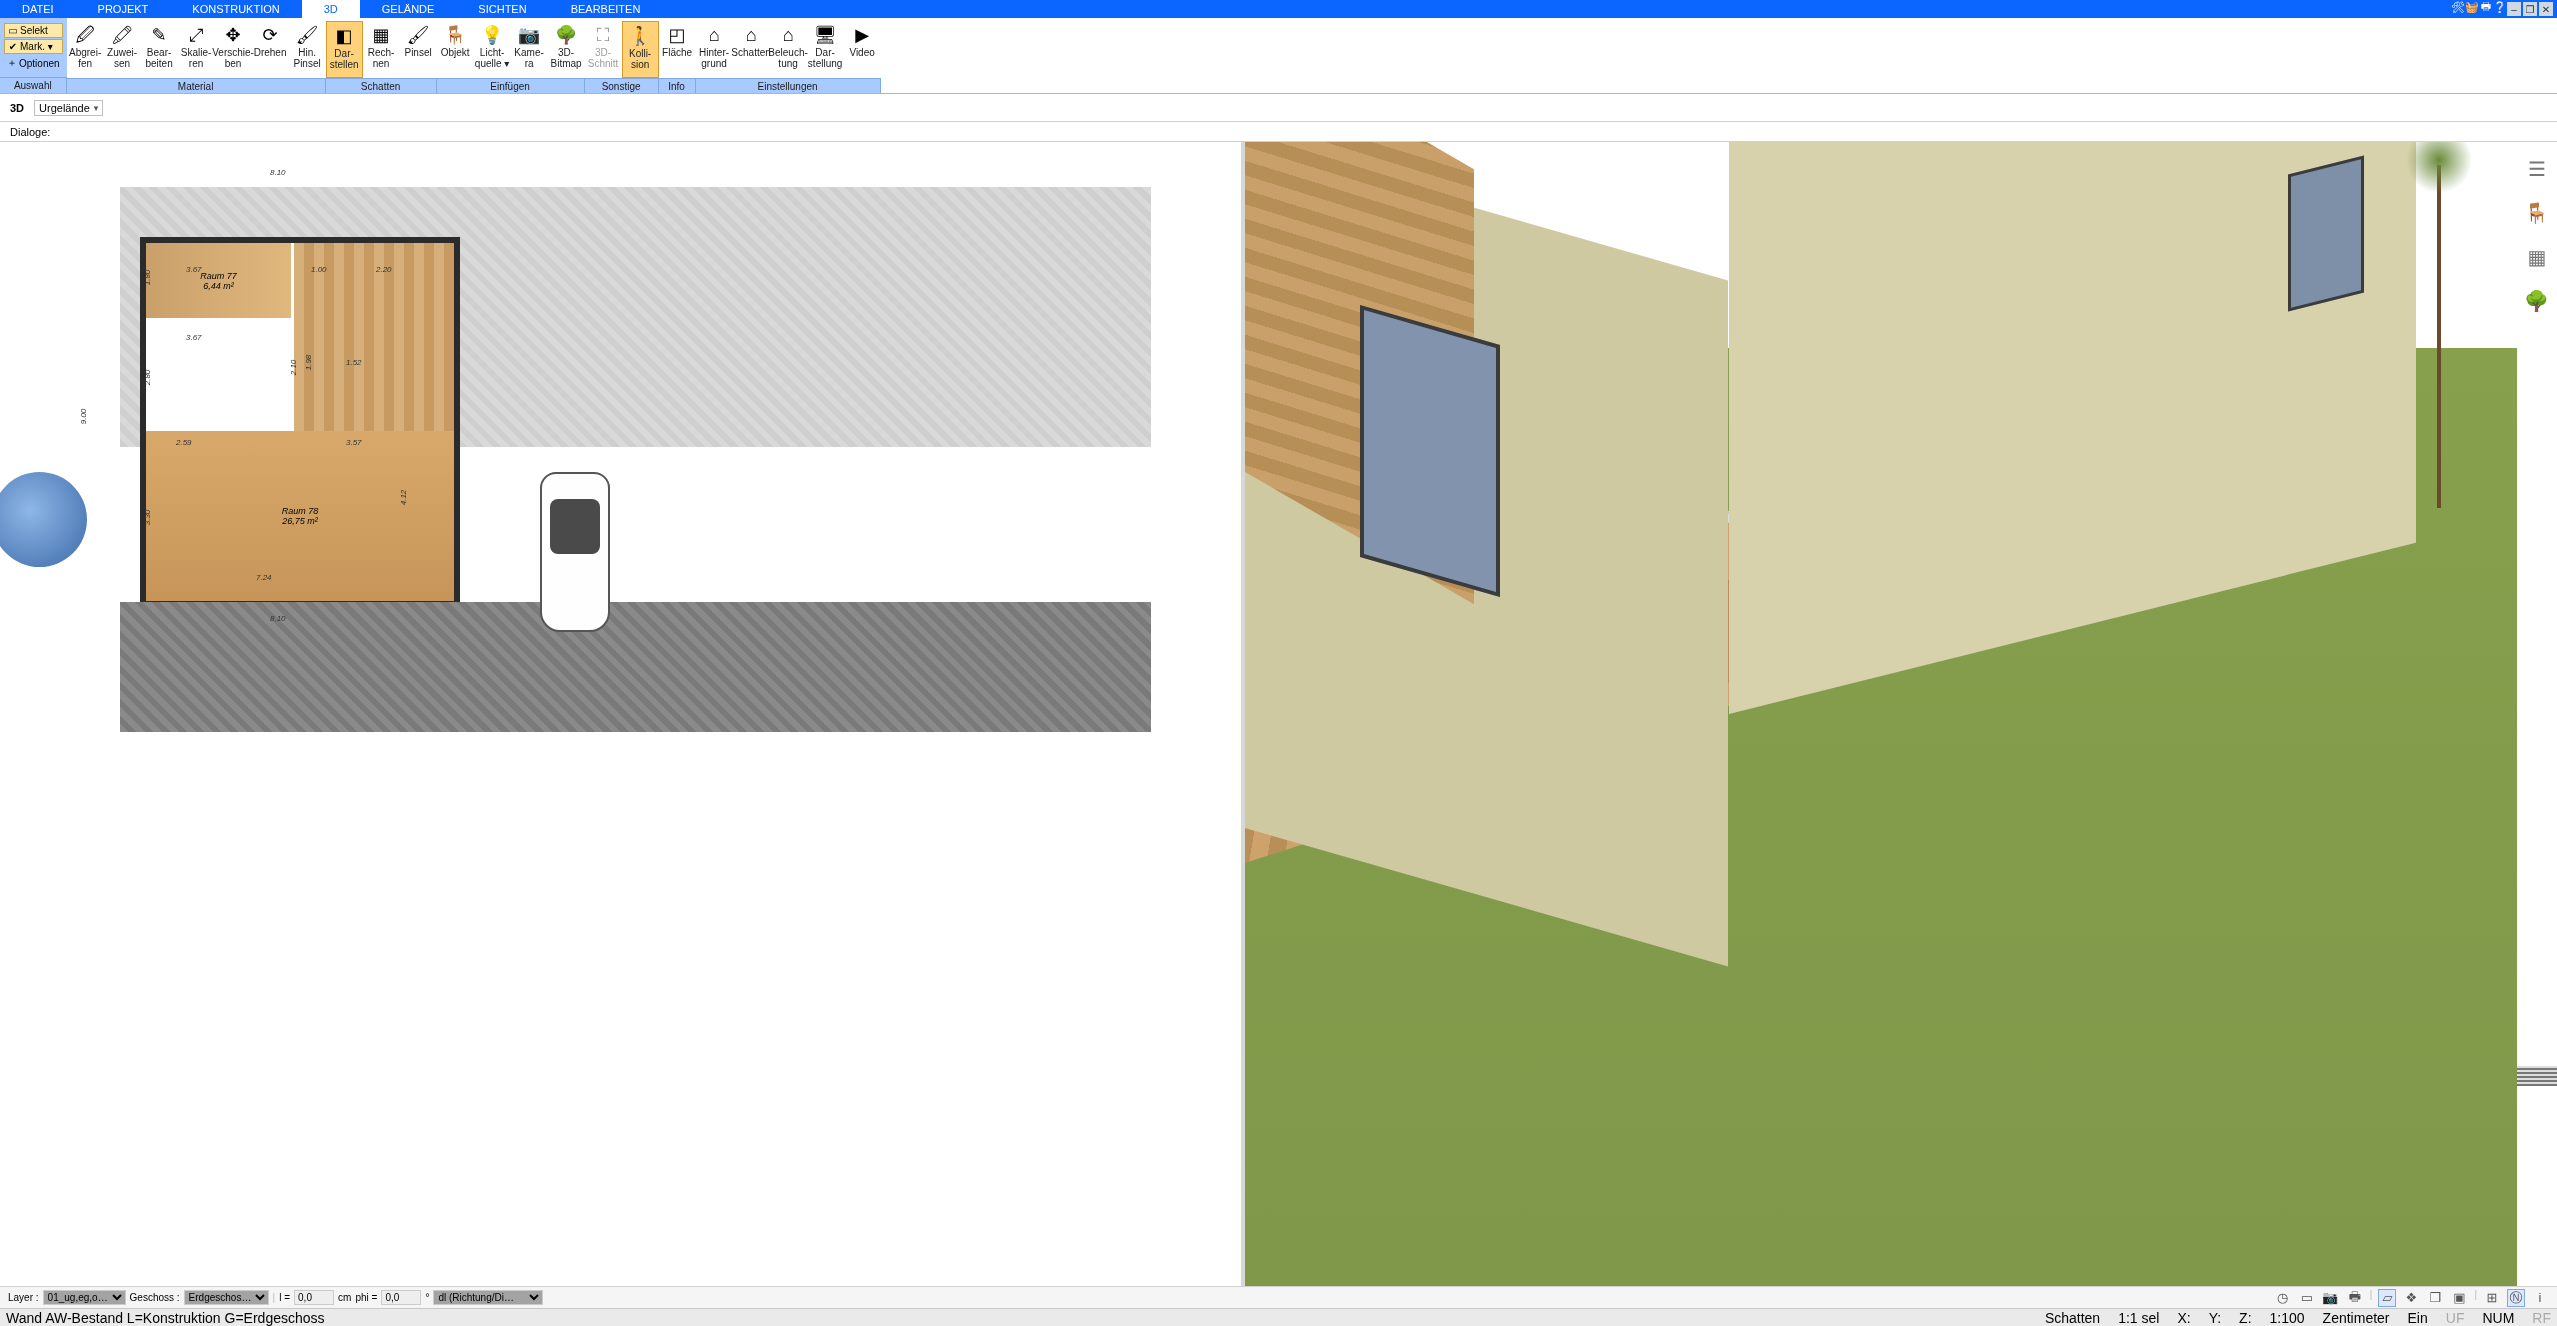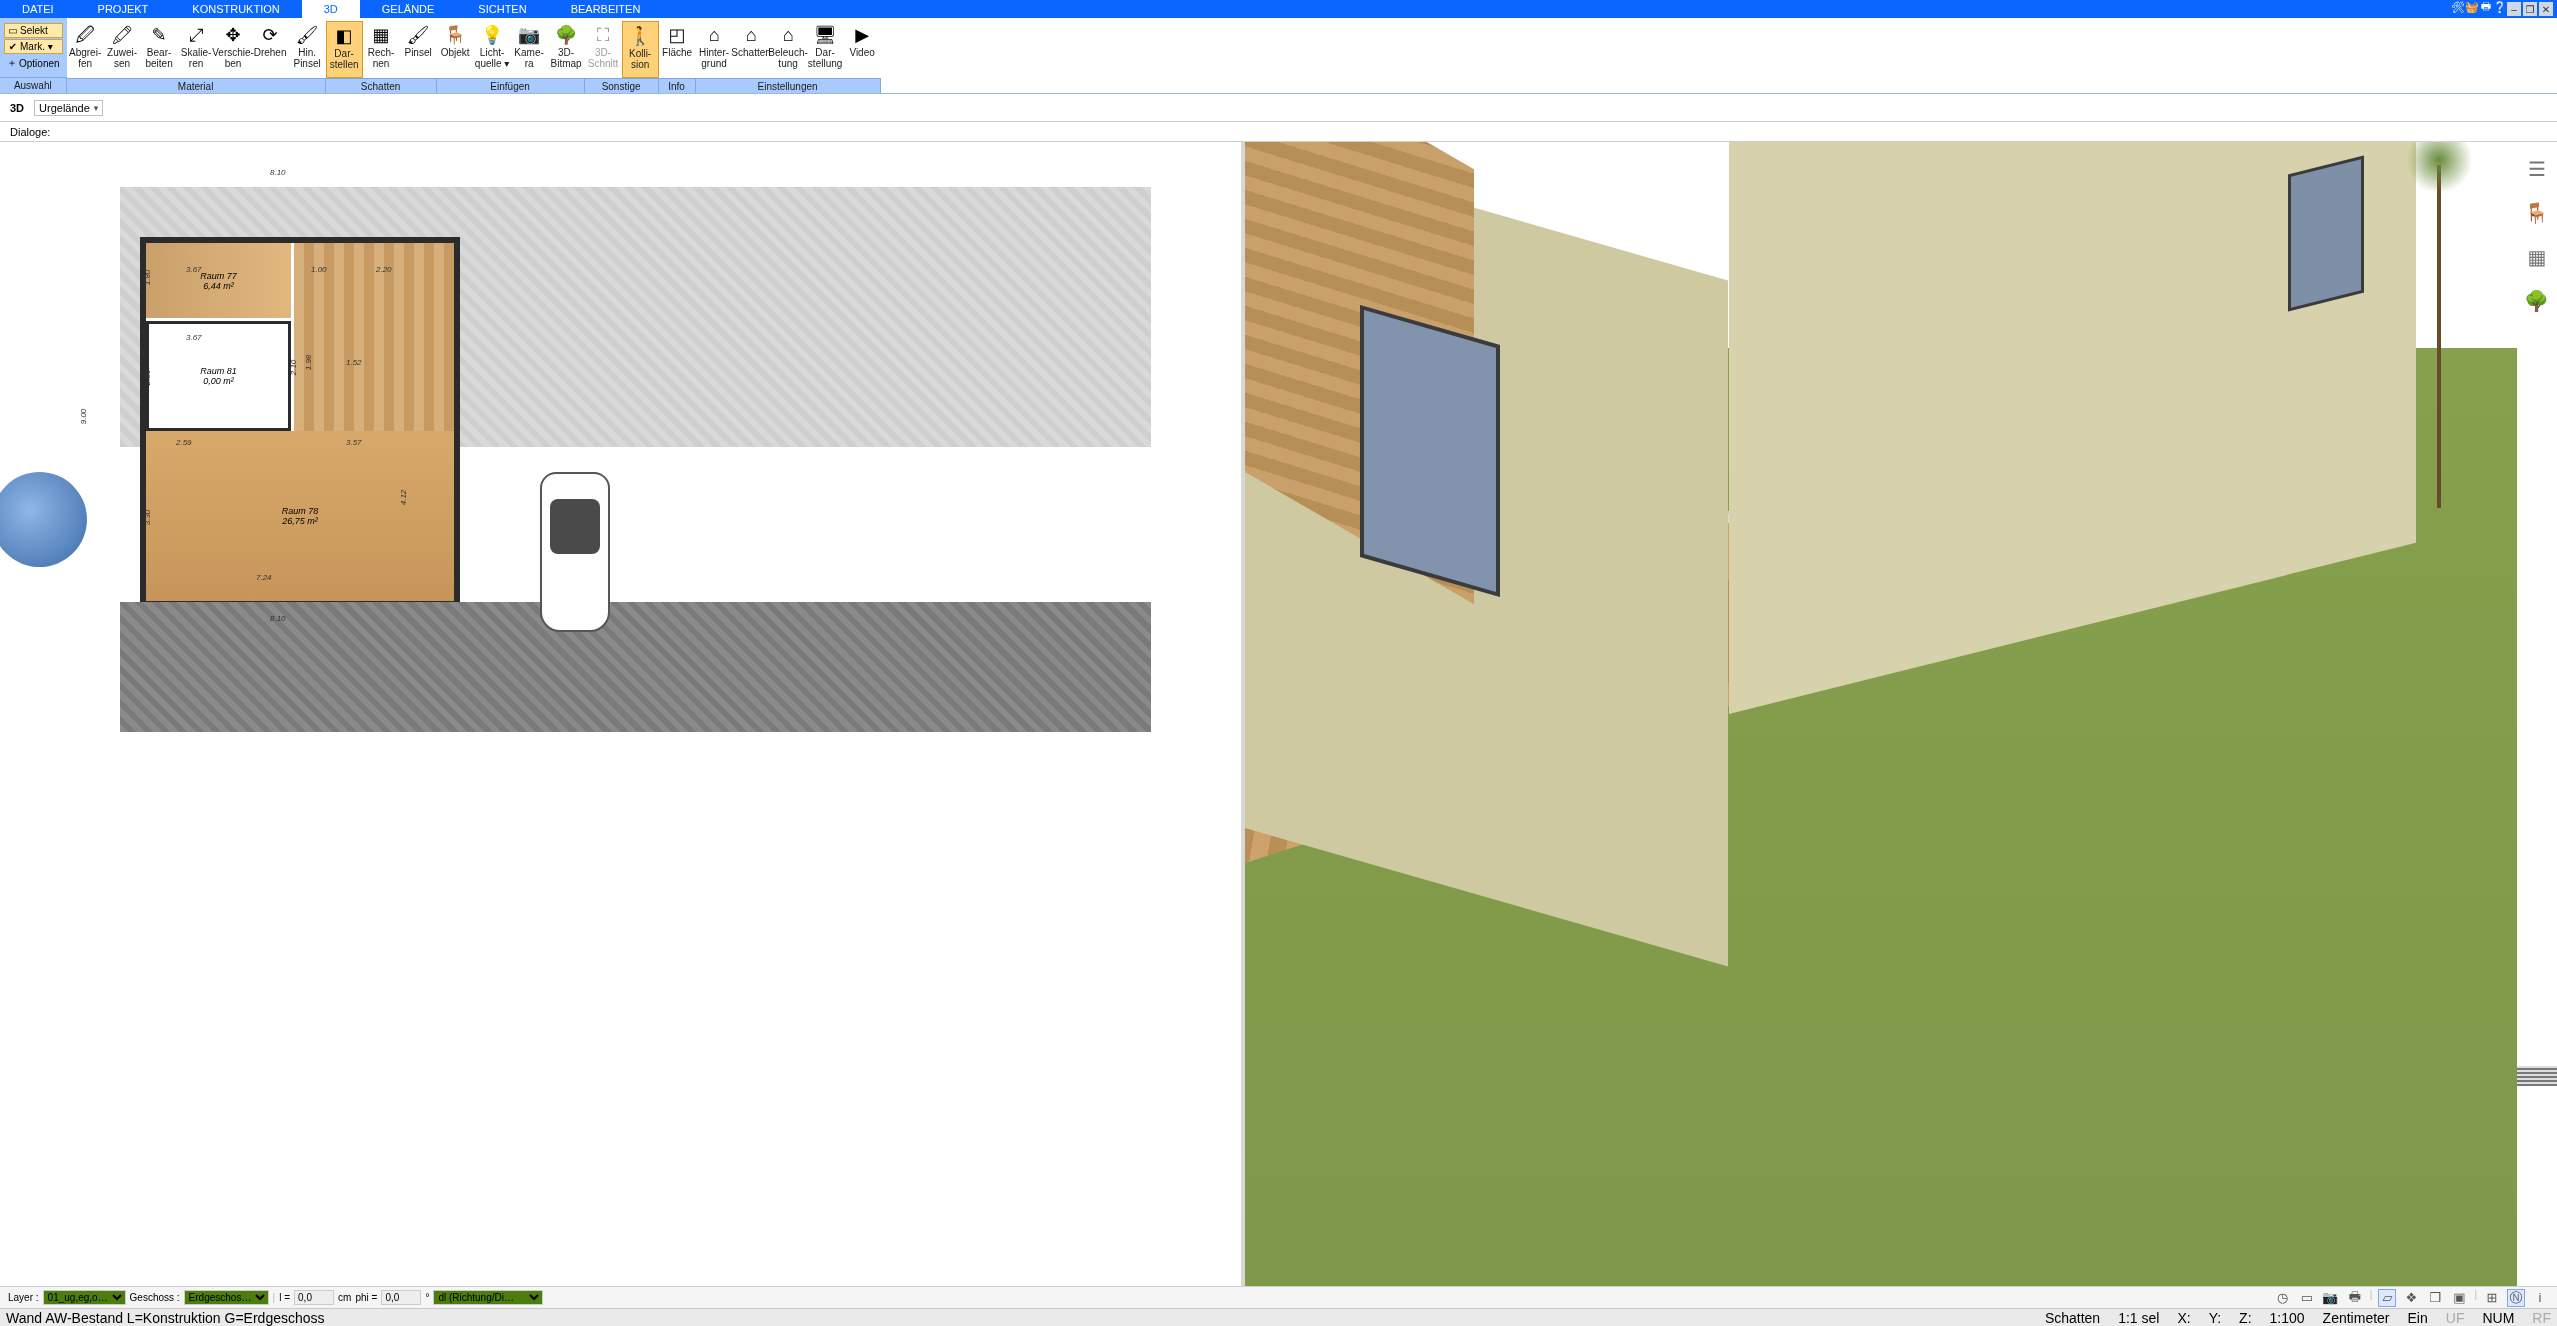--- a/index.html
+++ b/index.html
@@ -96,21 +96,21 @@
           background: #6b4a2b; }
 #tree3d::after { content: ""; position: absolute; left: -30px; top: -40px; width: 64px; height: 70px;
                  background: radial-gradient(circle,#6a8a3a 0%,transparent 70%); border-radius: 50%; }
 
 
 #optbar { position: absolute; left: 0; right: 0; bottom: 18px; height: 22px;
           background: #f5f5f5; border-top: 1px solid #d0d0d0; display: flex; align-items: center;
           gap: 4px; padding: 0 8px; font-size: 10px; }
 #optbar .fld { display: flex; align-items: center; gap: 4px; }
 #optbar input { width: 40px; font-size: 10px; background: #eee; border: 1px solid #ccc; padding: 1px 3px; }
-#optbar select { font-size: 10px; border: 1px solid #ccc; background: #4d7c0f; }
+#optbar select { font-size: 10px; border: 1px solid #ccc; background: #a3a3a3; }
 #optbar .icons { margin-left: auto; display: flex; gap: 6px; }
 #optbar .ib { width: 18px; height: 18px; display: flex; align-items: center; justify-content: center;
               border: 1px solid transparent; cursor: pointer; font-size: 13px; color: #555; }
 #optbar .ib.active { border-color: #7fa9e0; background: #dce8ff; }
 
 
 #status { position: absolute; left: 0; right: 0; bottom: 0; height: 18px;
           background: #eaeaea; border-top: 1px solid #c8c8c8; display: flex; align-items: center;
           font-size: 14px; padding: 0 6px; gap: 18px; }
 #status .grow { flex: 1; }
@@ -313,24 +313,20 @@
       <div class="dim" style="left:16px;top:240px;transform:rotate(-90deg)">9.00</div>
 
       <div id="terrace-top"></div>
 
       <div id="house">
         <div id="r77" class="room">
           <span>Raum 77</span>
           <span>6,44 m²</span>
         </div>
         <div id="stair" class="room"></div>
-        <div id="r81" class="room">
-          <span>Raum 81</span>
-          <span>0,00 m²</span>
-        </div>
         <div id="r78" class="room">
           <span>Raum 78</span>
           <span>26,75 m²</span>
         </div>
 
         <div class="dim" style="left:40px;top:22px">3.67</div>
         <div class="dim" style="left:40px;top:90px">3.67</div>
         <div class="dim" style="left:30px;top:195px">2.59</div>
         <div class="dim" style="left:110px;top:330px">7.24</div>
         <div class="dim" style="left:200px;top:195px">3.57</div>

